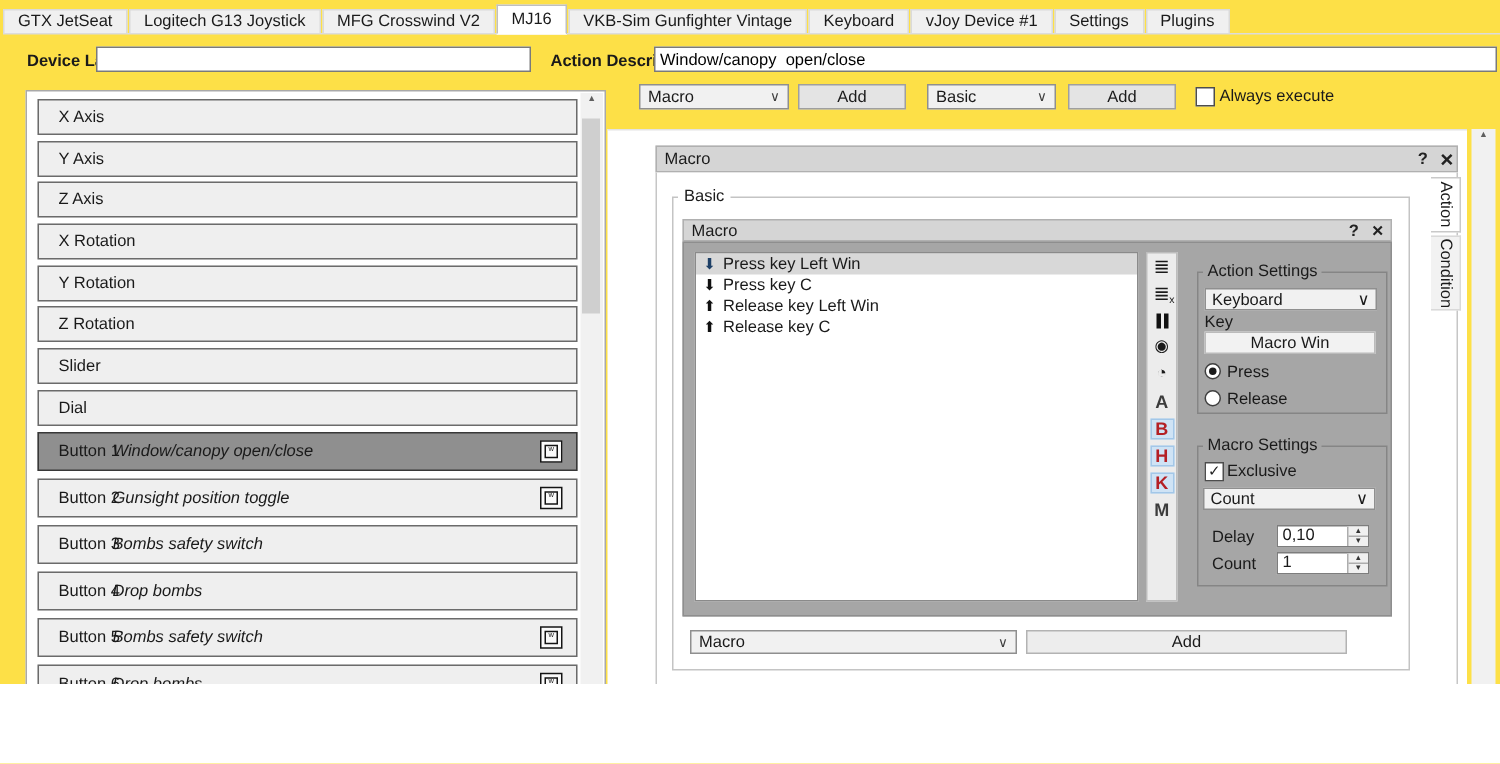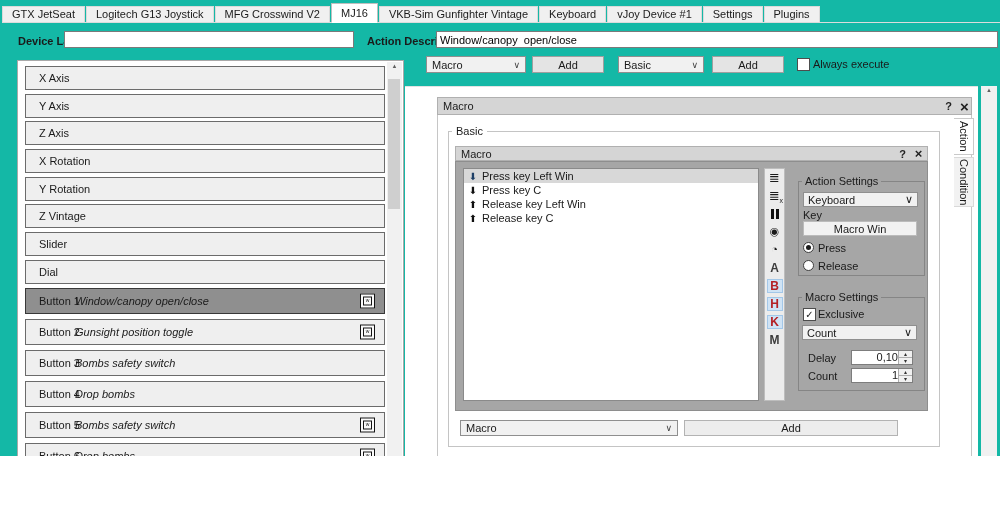--- a/index.html
+++ b/index.html
@@ -1,16 +1,16 @@
 <!DOCTYPE html>
 <html><head>
 <meta charset="utf-8">
 <style>
   html,body{margin:0;padding:0;background:#fff;}
-  #app{position:relative;width:1000px;height:456px;overflow:hidden;background:#14b8a6;
+  #app{position:relative;width:1000px;height:456px;overflow:hidden;background:#fde047;
        font-family:"Liberation Sans","DejaVu Sans",sans-serif;font-size:11px;color:#1a1a1a;}
   
   #tabbar{position:absolute;left:2px;top:4px;right:0;height:18px;display:flex;align-items:flex-end;border-bottom:1px solid #dcdcdc;}
   .tab{height:15px;line-height:15px;padding:0 9px;background:#f0f0f0;border:1px solid #dadada;border-bottom:none;margin-right:1px;white-space:nowrap;}
   .tab.active{background:#fff;height:18px;line-height:18px;border:1px solid #bfbfbf;border-bottom:1px solid #fff;margin-bottom:-1px;margin-top:46px;}
   
   .hlabel{position:absolute;font-weight:bold;}
   .tinput{position:absolute;height:15px;border:1px solid #7a7a7a;background:#fff;font-family:inherit;font-size:11px;padding:0 3px;box-sizing:content-box;}
   
   .win-combo{position:absolute;height:17px;background:#f1f1f1;border:1px solid #8f8f8f;display:flex;align-items:center;justify-content:space-between;padding:0 5px;box-sizing:border-box;}
@@ -61,21 +61,21 @@
   .letter.accent{background:#cfe3f5;border:1px solid #a3c7e8;color:#b42025;box-sizing:border-box;}
   
   .groupbox{position:absolute;border:1px solid #858585;box-sizing:border-box;}
   .glabel{position:absolute;background:#a6a6a6;padding:0 3px;}
   .set-combo{position:absolute;height:15px;background:#f1f1f1;border:1px solid #8f8f8f;display:flex;align-items:center;justify-content:space-between;padding:0 4px;box-sizing:border-box;}
   .flat-btn{position:absolute;height:15px;background:#f2f2f2;border:1px solid #bbbbbb;display:flex;align-items:center;justify-content:center;box-sizing:border-box;}
   .radio{position:absolute;width:11px;height:11px;border:1px solid #3f3f3f;border-radius:50%;background:#fff;box-sizing:border-box;}
   .radio.sel::after{content:"";position:absolute;left:2px;top:2px;width:5px;height:5px;border-radius:50%;background:#1a1a1a;}
   .slabel{position:absolute;}
   .spin{position:absolute;height:15px;width:62px;background:#fff;border:1px solid #7d7d7d;display:flex;box-sizing:border-box;}
-  .spin .val{flex:1;padding-left:3px;line-height:13px;text-align:right;}
+  .spin .val{flex:1;padding-left:3px;line-height:13px;}
   .spin .sbtns{width:13px;border-left:1px solid #adadad;display:flex;flex-direction:column;background:#f0f0f0;}
   .spin .sbtns div{flex:1;font-size:6px;line-height:6px;text-align:center;color:#333;}
   .spin .sbtns div:first-child{border-bottom:1px solid #adadad;}
   
   .side-tab{position:absolute;left:954px;width:20px;writing-mode:vertical-rl;display:flex;align-items:center;justify-content:center;box-sizing:border-box;}
   .side-tab.active{background:#fff;border:1px solid #c9c9c9;border-left:none;z-index:3;}
   .side-tab.inactive{background:#f2f2f2;border:1px solid #d9d9d9;border-left:none;}
 </style>
 </head>
 <body>
@@ -123,21 +123,21 @@
         <div class="row axis">
           <span class="rlabel">Z Axis</span>
         </div>
         <div class="row axis">
           <span class="rlabel">X Rotation</span>
         </div>
         <div class="row axis">
           <span class="rlabel">Y Rotation</span>
         </div>
         <div class="row axis">
-          <span class="rlabel">Z Vintage</span>
+          <span class="rlabel">Z Rotation</span>
         </div>
         <div class="row axis">
           <span class="rlabel">Slider</span>
         </div>
         <div class="row axis">
           <span class="rlabel">Dial</span>
         </div>
       </div>
     <div id="button-rows">
         <div class="row btnrow selected">

